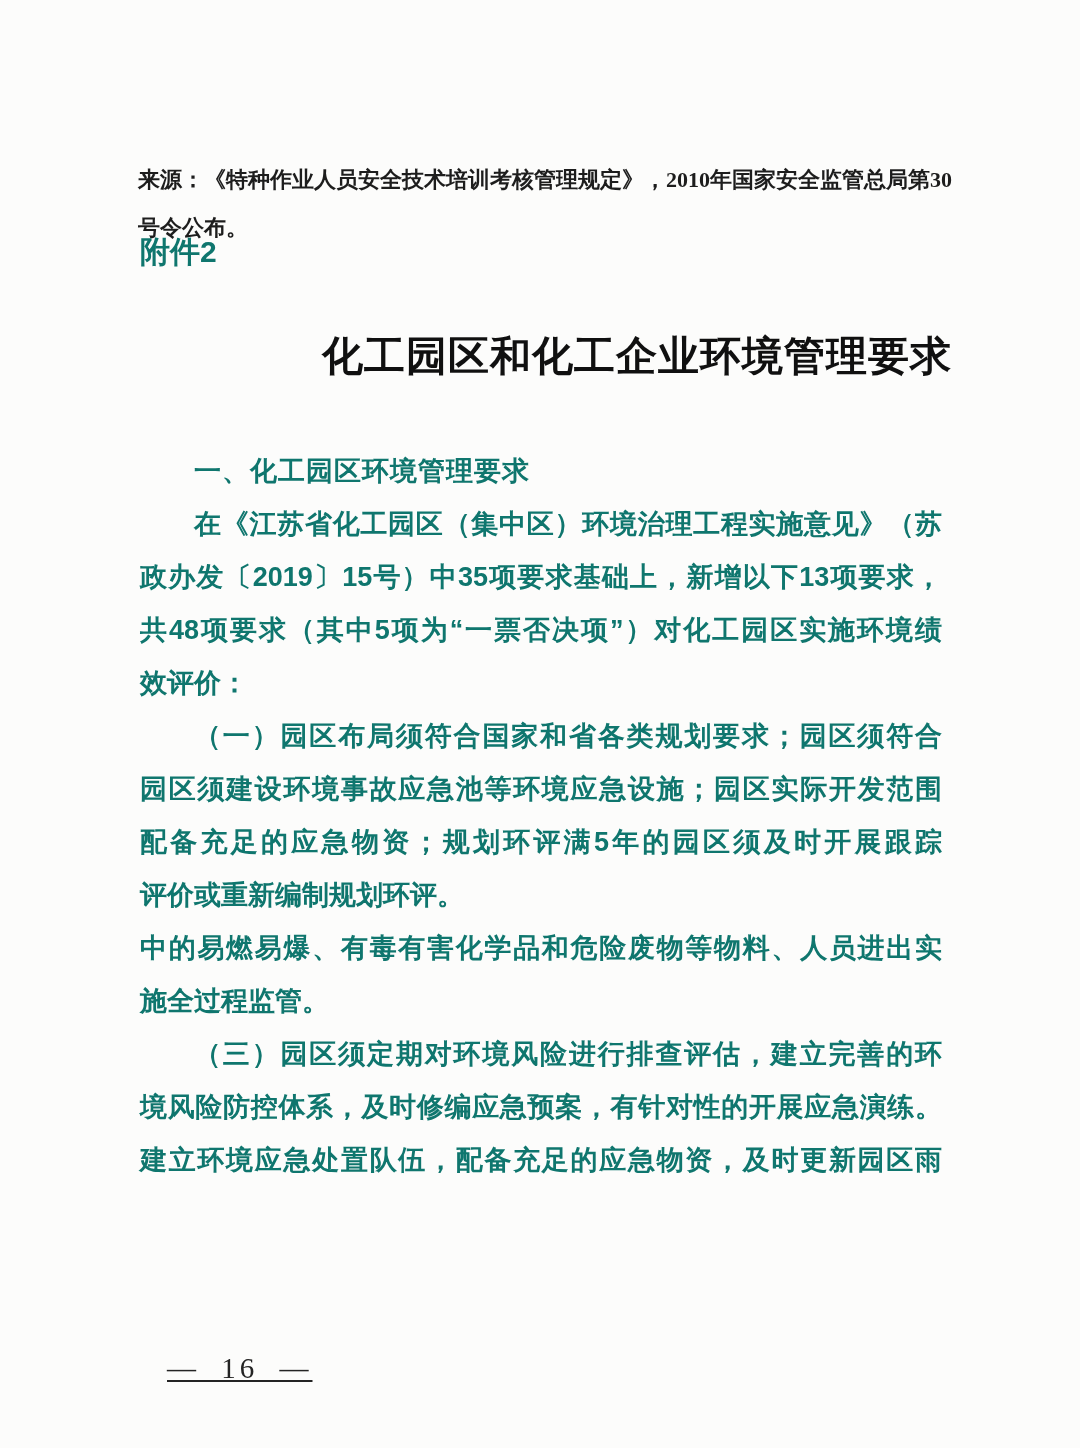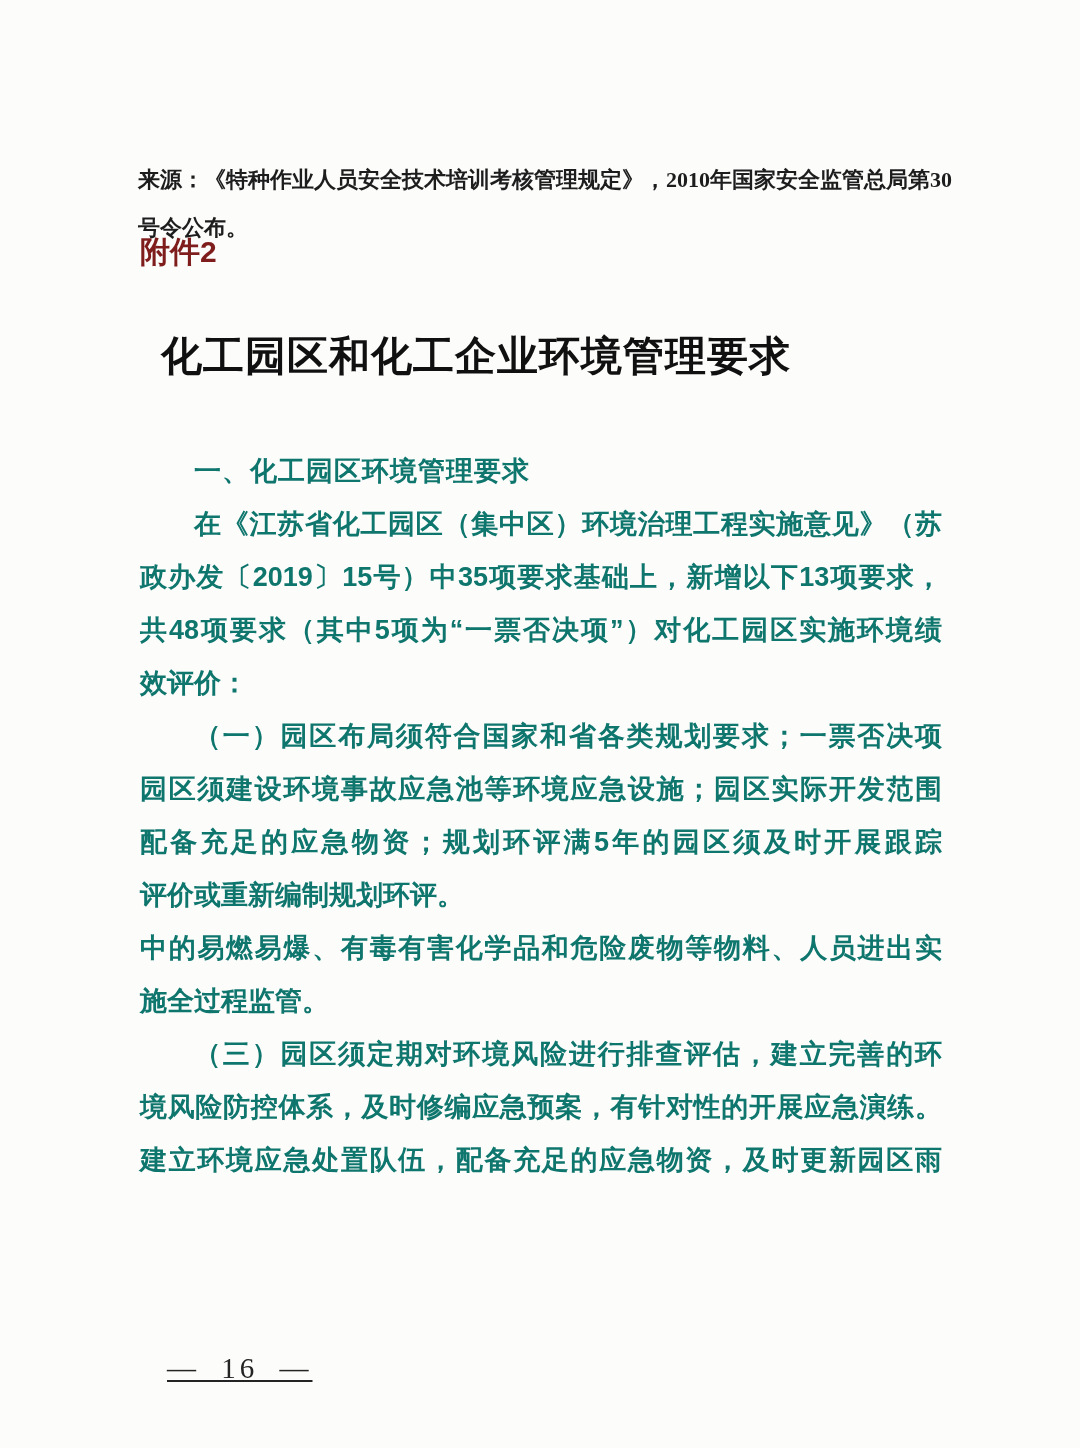--- a/index.html
+++ b/index.html
@@ -30,30 +30,30 @@
   .source-note .src-line { white-space: nowrap; }
 
   
   .attachment-label {
     position: absolute;
     left: 140px;
     top: 231px;
     font-size: 30px;
     font-weight: 700;
     line-height: 42px;
-    color: #7f1d1d;
+    color: #0f766e;
   }
 
   
   .doc-title {
     position: absolute;
     left: 0;
     top: 327px;
     width: 952px;
-    text-align: center;
+    text-align: right;
     font-size: 41px;
     font-weight: 800;
     line-height: 58px;
     letter-spacing: 1px;
     color: #101010;
   }
 
   
   .doc-body {
     position: absolute;
@@ -106,21 +106,21 @@
   <h1 class="doc-title">化工园区和化工企业环境管理要求</h1>
 
   <div class="doc-body">
     <div class="bline sec-heading indent">一、化工园区环境管理要求</div>
 
     <div class="bline indent just">在《江苏省化工园区（集中区）环境治理工程实施意见》（苏</div>
     <div class="bline just">政办发〔2019〕15号）中35项要求基础上，新增以下13项要求，</div>
     <div class="bline just">共48项要求（其中5项为“一票否决项”）对化工园区实施环境绩</div>
     <div class="bline">效评价：</div>
 
-    <div class="bline indent just">（一）园区布局须符合国家和省各类规划要求；一票否决项</div>
+    <div class="bline indent just">（一）园区布局须符合国家和省各类规划要求；园区须符合</div>
     <div class="bline just">园区须建设环境事故应急池等环境应急设施；园区实际开发范围</div>
     <div class="bline just">配备充足的应急物资；规划环评满5年的园区须及时开展跟踪</div>
     <div class="bline">评价或重新编制规划环评。</div>
 
     <div class="bline just">中的易燃易爆、有毒有害化学品和危险废物等物料、人员进出实</div>
     <div class="bline">施全过程监管。</div>
 
     <div class="bline indent just">（三）园区须定期对环境风险进行排查评估，建立完善的环</div>
     <div class="bline just">境风险防控体系，及时修编应急预案，有针对性的开展应急演练。</div>
 

